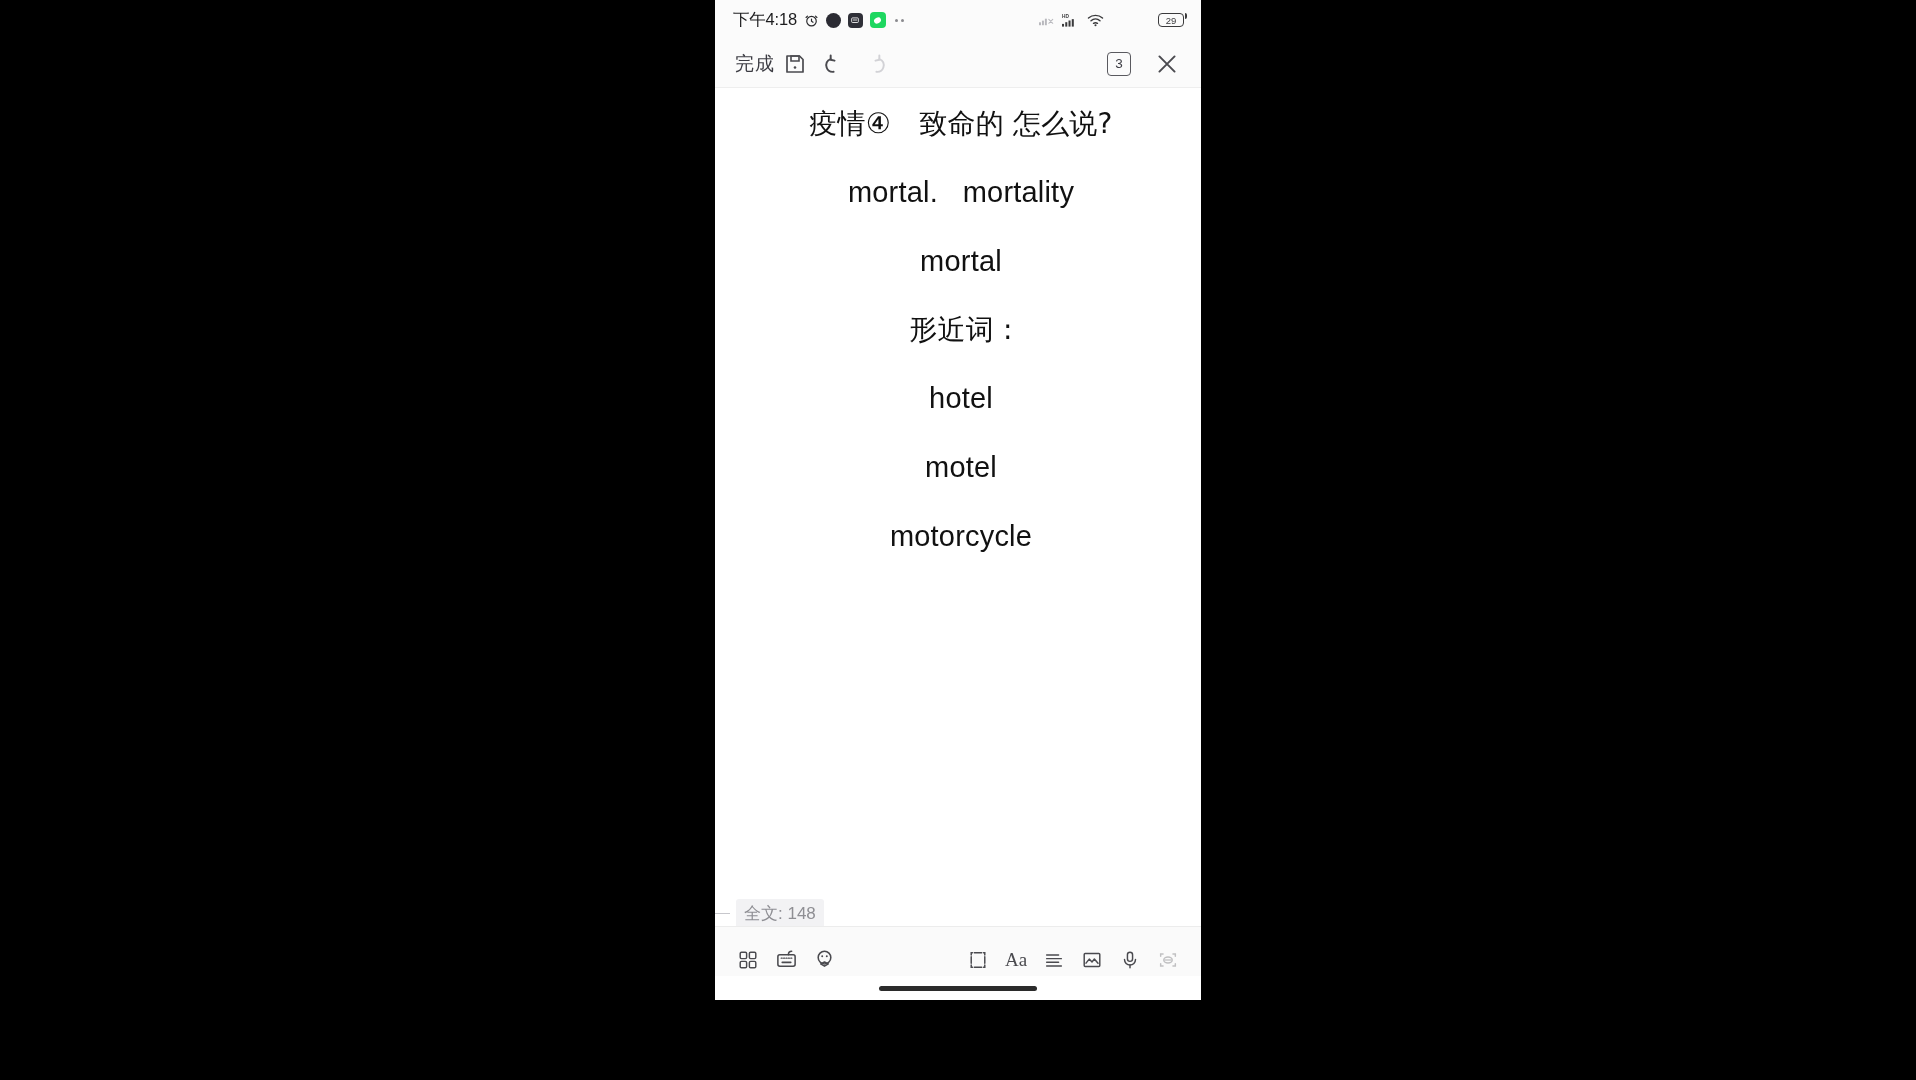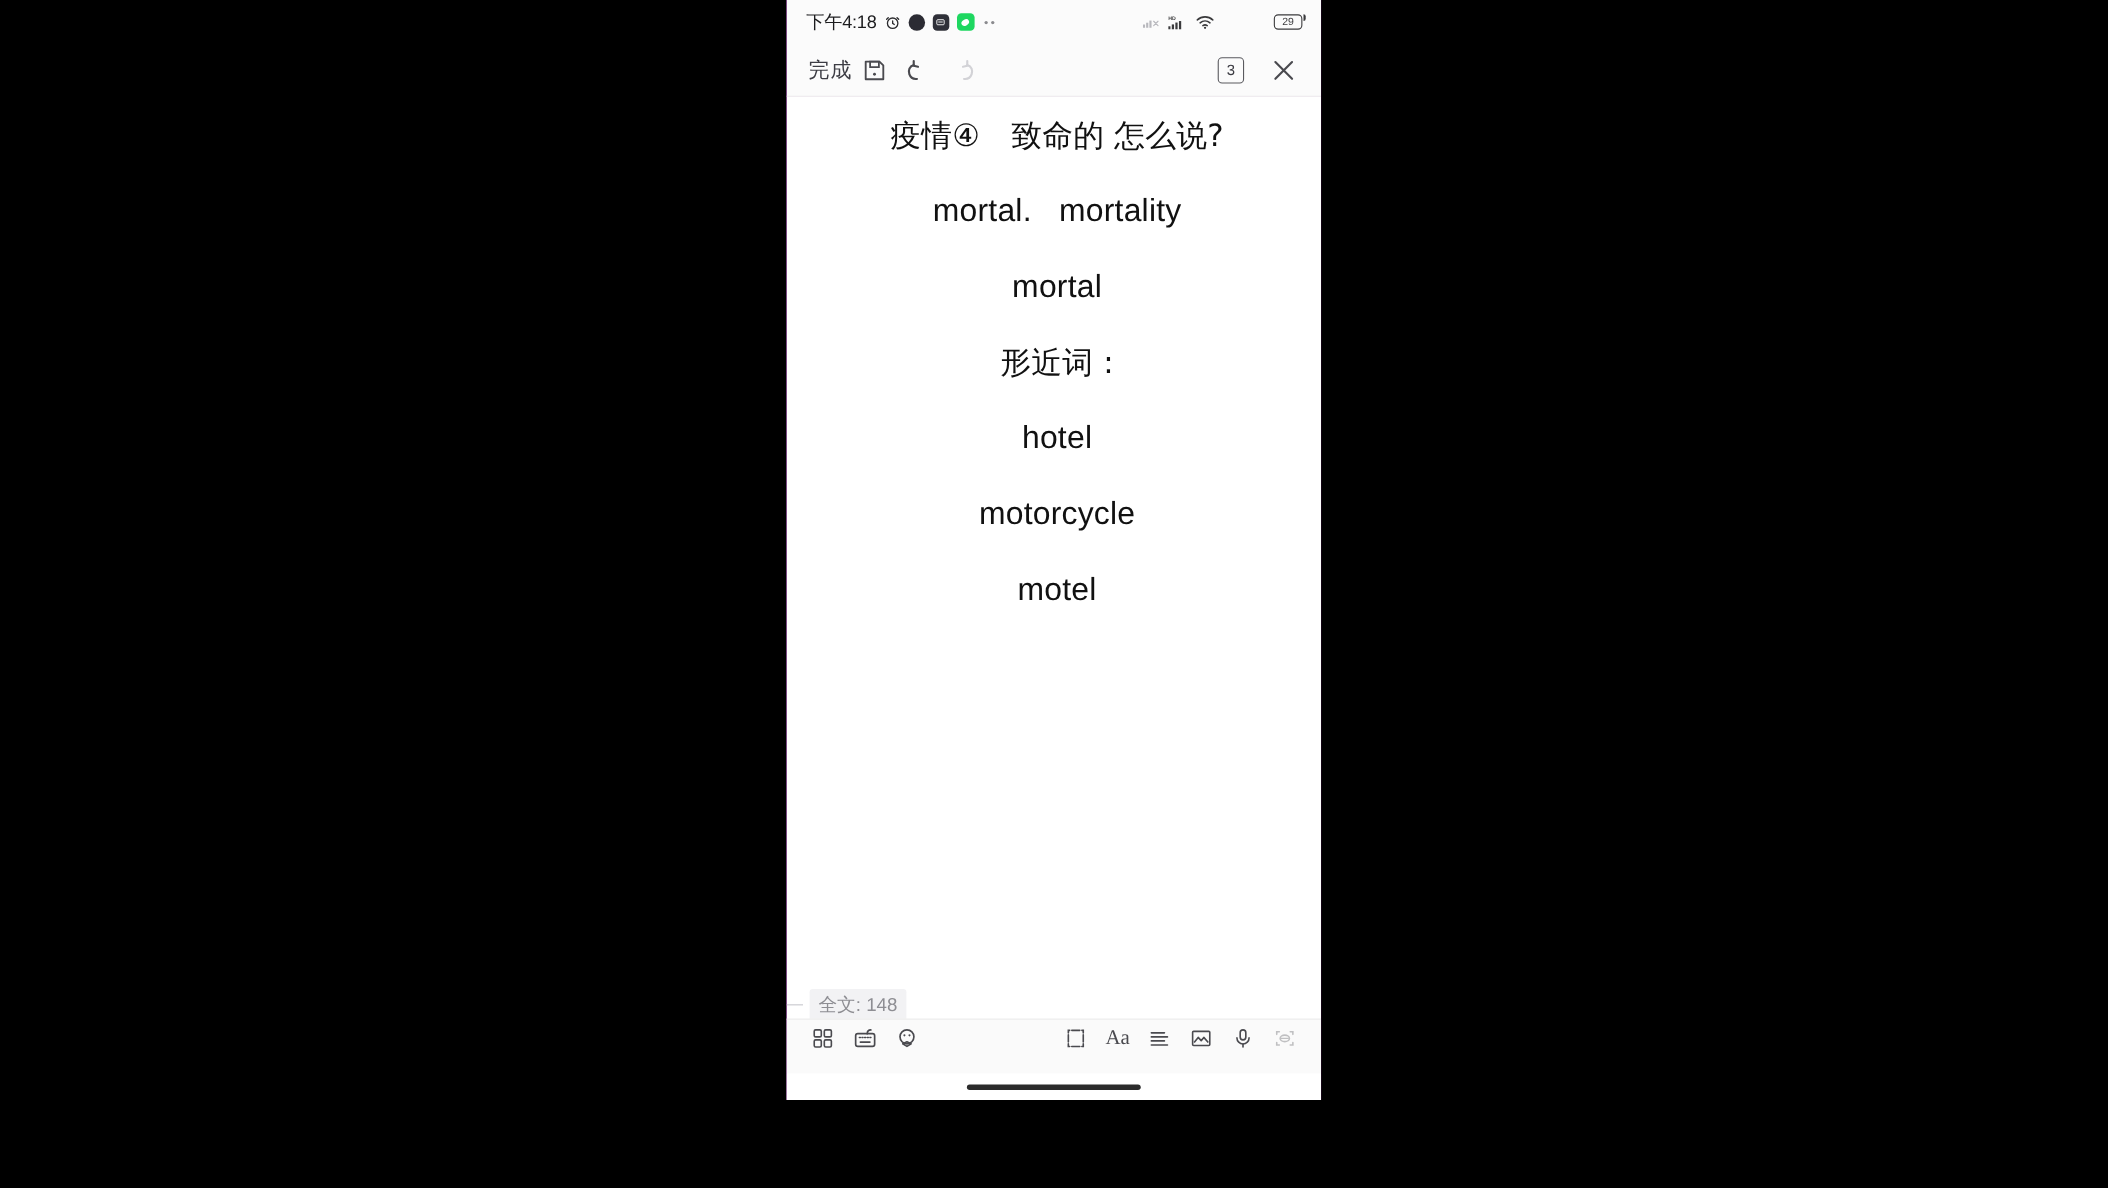--- a/index.html
+++ b/index.html
@@ -233,21 +233,21 @@
     bottom: 24px;
     height: 50px;
     background: #fafafa;
     border-top: 1px solid #ececec;
     display: flex;
     align-items: center;
     padding: 0 14px;
   }
   .bb-btn {
     width: 38px; height: 38px;
-    display: flex; align-items: flex-start; justify-content: center;
+    display: flex; align-items: flex-end; justify-content: center;
     cursor: pointer;
   }
   .bb-sep { flex: 1; }
   .bb-aa {
     font-size: 19px;
     color: #4a4a4f;
     font-family: "Liberation Serif", "DejaVu Serif", serif;
   }
   .bb-disabled { opacity: .32; }
 
@@ -366,22 +366,22 @@
       </span>
     </div>
 
 
     <div class="note">
       <div class="line cjk">疫情④　致命的 怎么说?</div>
       <div class="line">mortal.   mortality</div>
       <div class="line">mortal</div>
       <div class="line cjk">形近词 :</div>
       <div class="line">hotel</div>
+      <div class="line">motel</div>
       <div class="line">motorcycle</div>
-      <div class="line">motel</div>
 
       <div class="wordcount-row">
         <span class="wc-dash"></span>
         <span class="wc-chip">全文: 148</span>
       </div>
       <div class="caret"></div>
     </div>
 
     <div class="bottombar">
       <span class="bb-btn">

